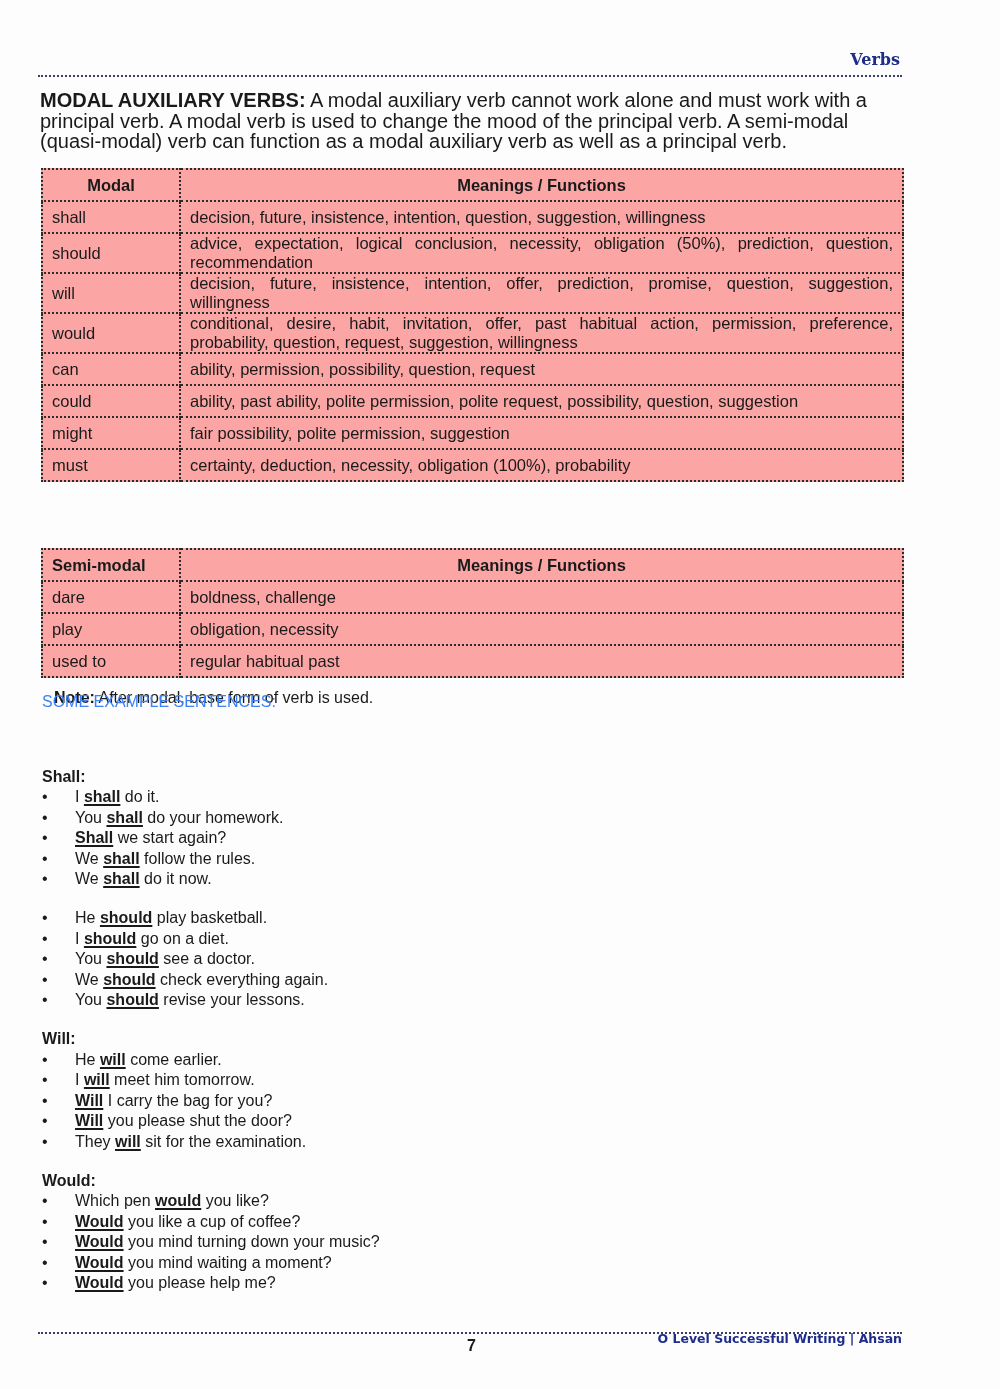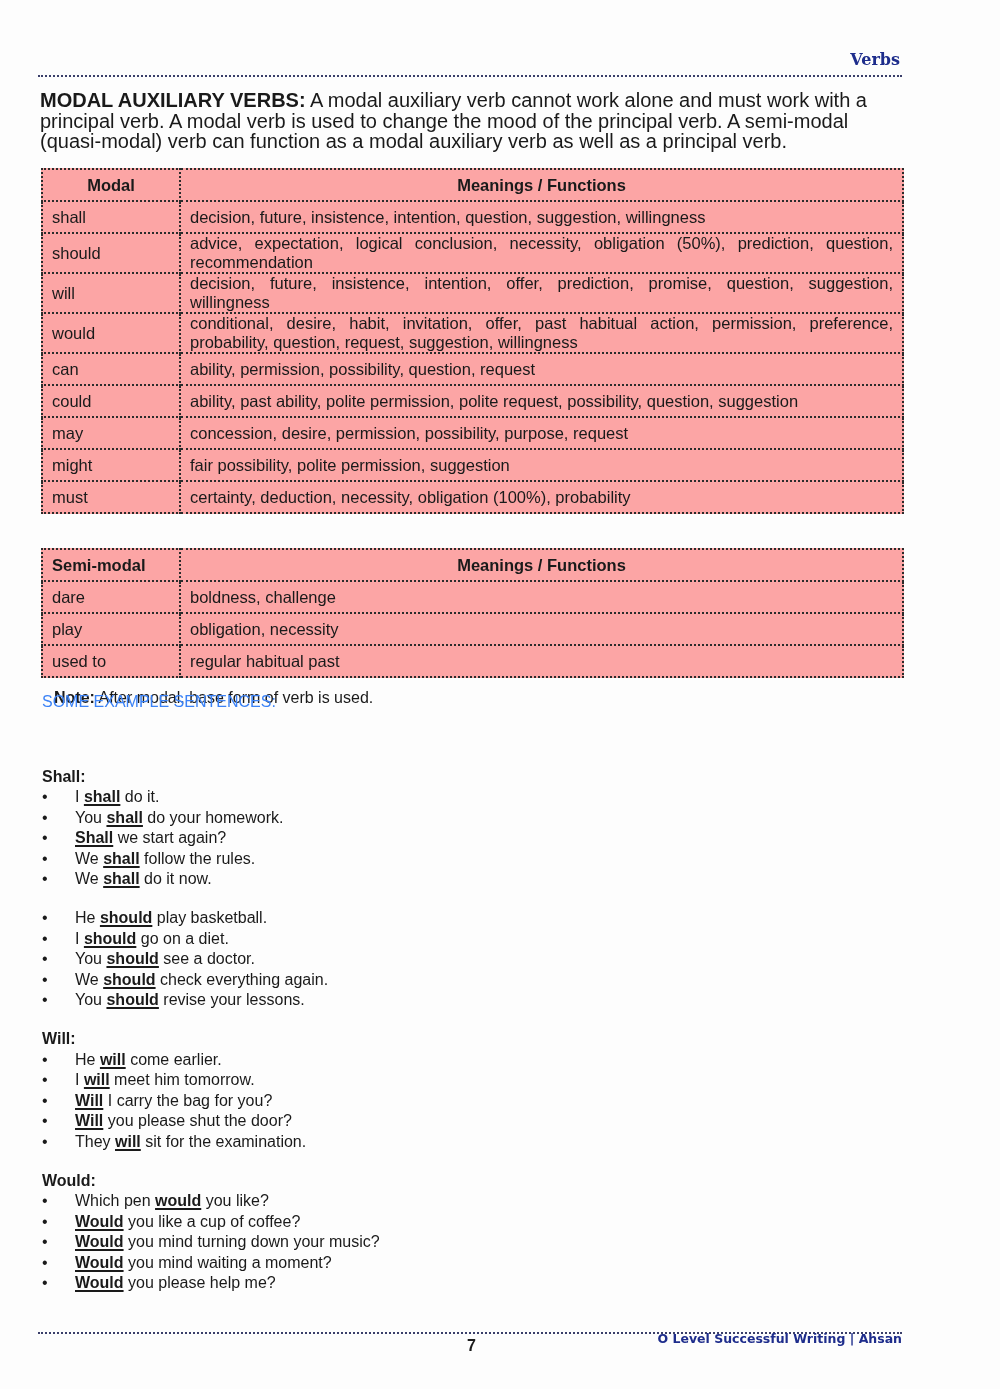--- a/index.html
+++ b/index.html
@@ -116,24 +116,20 @@
       </tr>
       <tr class="row-1">
         <td>can</td>
         <td class="meaning">ability, permission, possibility, question, request</td>
       </tr>
       <tr class="row-1">
         <td>could</td>
         <td class="meaning">ability, past ability, polite permission, polite request, possibility, question, suggestion</td>
       </tr>
       <tr class="row-1">
-        <td>may</td>
-        <td class="meaning">concession, desire, permission, possibility, purpose, request</td>
-      </tr>
-      <tr class="row-1">
         <td>might</td>
         <td class="meaning">fair possibility, polite permission, suggestion</td>
       </tr>
       <tr class="row-1">
         <td>must</td>
         <td class="meaning">certainty, deduction, necessity, obligation (100%), probability</td>
       </tr>
     </tbody>
 </table>
 

